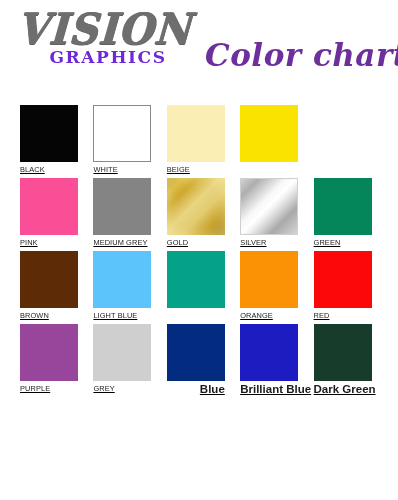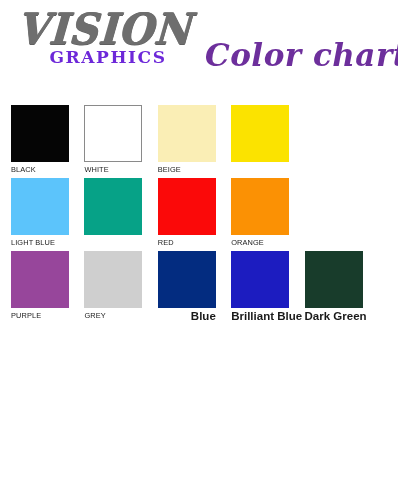--- a/index.html
+++ b/index.html
@@ -64,23 +64,24 @@
     font-size: 31px;
     line-height: 34px;
     color: #6d2f9c;
     white-space: nowrap;
     letter-spacing: 0.5px;
   }
 
   
   .grid {
     position: absolute;
-    left: 11px;
+    left: 20px;
     top: 105px;
     width: 372px;
+    text-decoration: underline;
   }
   .row {
     display: flex;
     height: 73px;
   }
   .cell {
     width: 73.4px;
     box-sizing: border-box;
   }
   .swatch {
@@ -133,34 +134,60 @@
       <div class="cell">
         <div class="swatch" style="background: rgb(250, 238, 181);"></div>
         <div class="label">BEIGE</div>
       </div>
       <div class="cell">
         <div class="swatch" style="background: rgb(251, 227, 0);"></div>
       </div>
     </div>
     <div class="row">
       <div class="cell">
+        <div class="swatch" style="background: rgb(250, 78, 150);"></div>
+        <div class="label">PINK</div>
+      </div>
+      <div class="cell">
+        <div class="swatch" style="background: rgb(132, 132, 132);"></div>
+        <div class="label">MEDIUM GREY</div>
+      </div>
+      <div class="cell">
+        <div class="swatch" style="background: linear-gradient(135deg, rgb(185, 147, 31) 0%, rgb(216, 182, 60) 14%, rgb(207, 169, 47) 26%, rgb(232, 213, 130) 46%, rgb(226, 203, 110) 62%, rgb(198, 160, 42) 80%, rgb(157, 125, 19) 100%); box-shadow: rgba(255, 245, 190, 0.55) 0px 0px 14px inset;"></div>
+        <div class="label">GOLD</div>
+      </div>
+      <div class="cell">
+        <div class="swatch bordered" style="background: linear-gradient(135deg, rgb(210, 210, 210) 0%, rgb(174, 174, 174) 16%, rgb(247, 247, 247) 40%, rgb(255, 255, 255) 50%, rgb(233, 233, 233) 58%, rgb(169, 169, 169) 76%, rgb(214, 214, 214) 100%); border-color: rgb(207, 207, 207);"></div>
+        <div class="label">SILVER</div>
+      </div>
+      <div class="cell">
+        <div class="swatch" style="background: rgb(4, 134, 90);"></div>
+        <div class="label">GREEN</div>
+      </div>
+    </div>
+    <div class="row">
+      <div class="cell">
+        <div class="swatch" style="background: rgb(93, 44, 7);"></div>
+        <div class="label">BROWN</div>
+      </div>
+      <div class="cell">
         <div class="swatch" style="background: rgb(92, 196, 251);"></div>
         <div class="label">LIGHT BLUE</div>
       </div>
       <div class="cell">
         <div class="swatch" style="background: rgb(6, 162, 135);"></div>
       </div>
       <div class="cell">
+        <div class="swatch" style="background: rgb(251, 145, 4);"></div>
+        <div class="label">ORANGE</div>
+      </div>
+      <div class="cell">
         <div class="swatch" style="background: rgb(251, 9, 9);"></div>
         <div class="label">RED</div>
       </div>
-      <div class="cell">
-        <div class="swatch" style="background: rgb(251, 145, 4);"></div>
-        <div class="label">ORANGE</div>
-      </div>
     </div>
     <div class="row">
       <div class="cell">
         <div class="swatch" style="background: rgb(151, 70, 155);"></div>
         <div class="label">PURPLE</div>
       </div>
       <div class="cell">
         <div class="swatch" style="background: rgb(207, 207, 207);"></div>
         <div class="label">GREY</div>
       </div>

